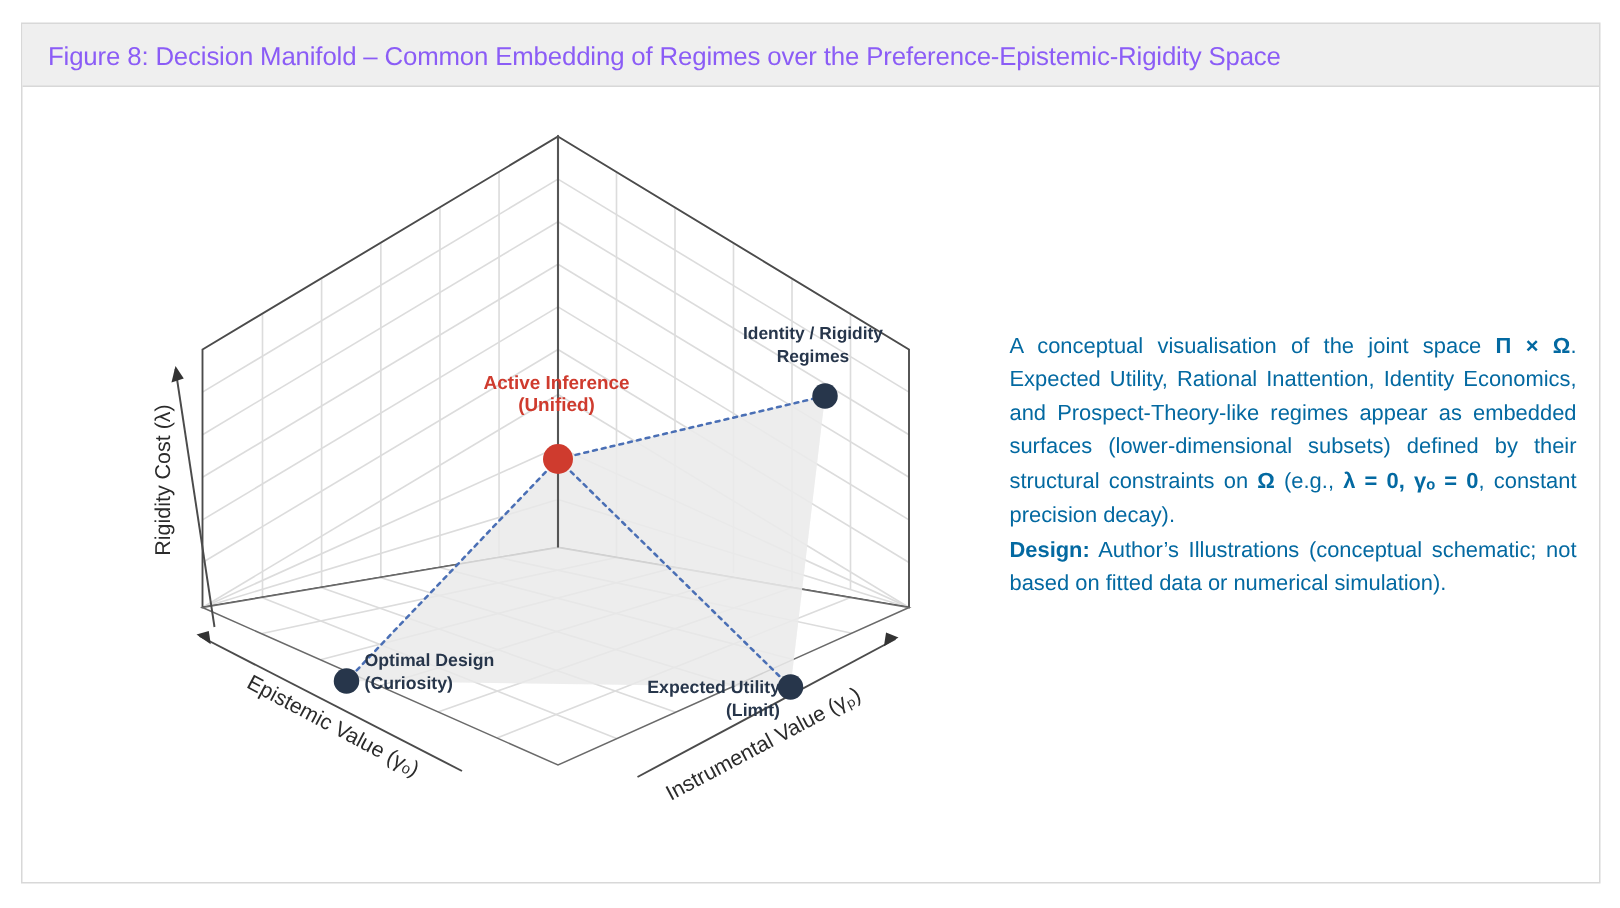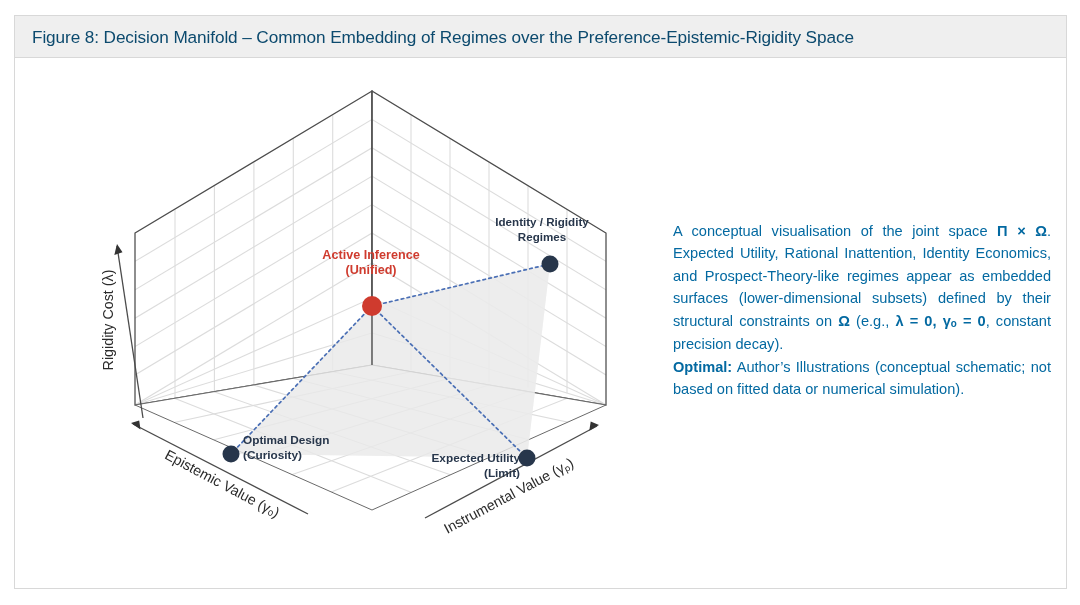--- a/index.html
+++ b/index.html
@@ -40,21 +40,21 @@
     border-bottom: 1px solid #d8d8d8;
     box-sizing: border-box;
   }
   .caption-text {
     position: absolute;
     left: 17px;
     top: 0;
     height: 42px;
     line-height: 42px;
     font-size: 17.2px;
-    color: #0c4a6e;
+    color: #8b5cf6;
     letter-spacing: -0.1px;
     white-space: nowrap;
     font-family: "Liberation Sans", sans-serif;
   }
 
   
   .body-area {
     position: absolute;
     left: 0;
     top: 42px;
@@ -234,18 +234,18 @@
           <circle cx="216" cy="396" r="8.5" fill="#27364b"></circle>
           <circle cx="512" cy="400" r="8.5" fill="#27364b"></circle>
           <circle cx="535" cy="206" r="8.5" fill="#27364b"></circle>
           <circle cx="357" cy="248" r="10" fill="#cf3b2e"></circle>
         </svg>
       </div>
 
       <div class="desc-pane">
         <p class="desc-para" id="desc-main"><span>A conceptual visualisation of the joint space </span><span class="mathsym">Π × Ω</span><span>. Expected Utility, Rational Inattention, Identity Economics, and Prospect-Theory-like regimes appear as embedded surfaces (lower-dimensional subsets) defined by their structural constraints on </span><span class="mathsym">Ω</span><span> (e.g., </span><span class="mathsym-it">λ = 0, γₒ = 0</span><span>, constant precision decay).</span></p>
 
-        <p class="desc-para" id="desc-source"><span class="src-label">Optimal:</span><span> Author’s Illustrations (conceptual schematic; not based on fitted data or numerical simulation).</span></p>
+        <p class="desc-para" id="desc-source"><span class="src-label">Design:</span><span> Author’s Illustrations (conceptual schematic; not based on fitted data or numerical simulation).</span></p>
       </div>
 
     </div>
   </div>
 </div>
 
 </body></html>

